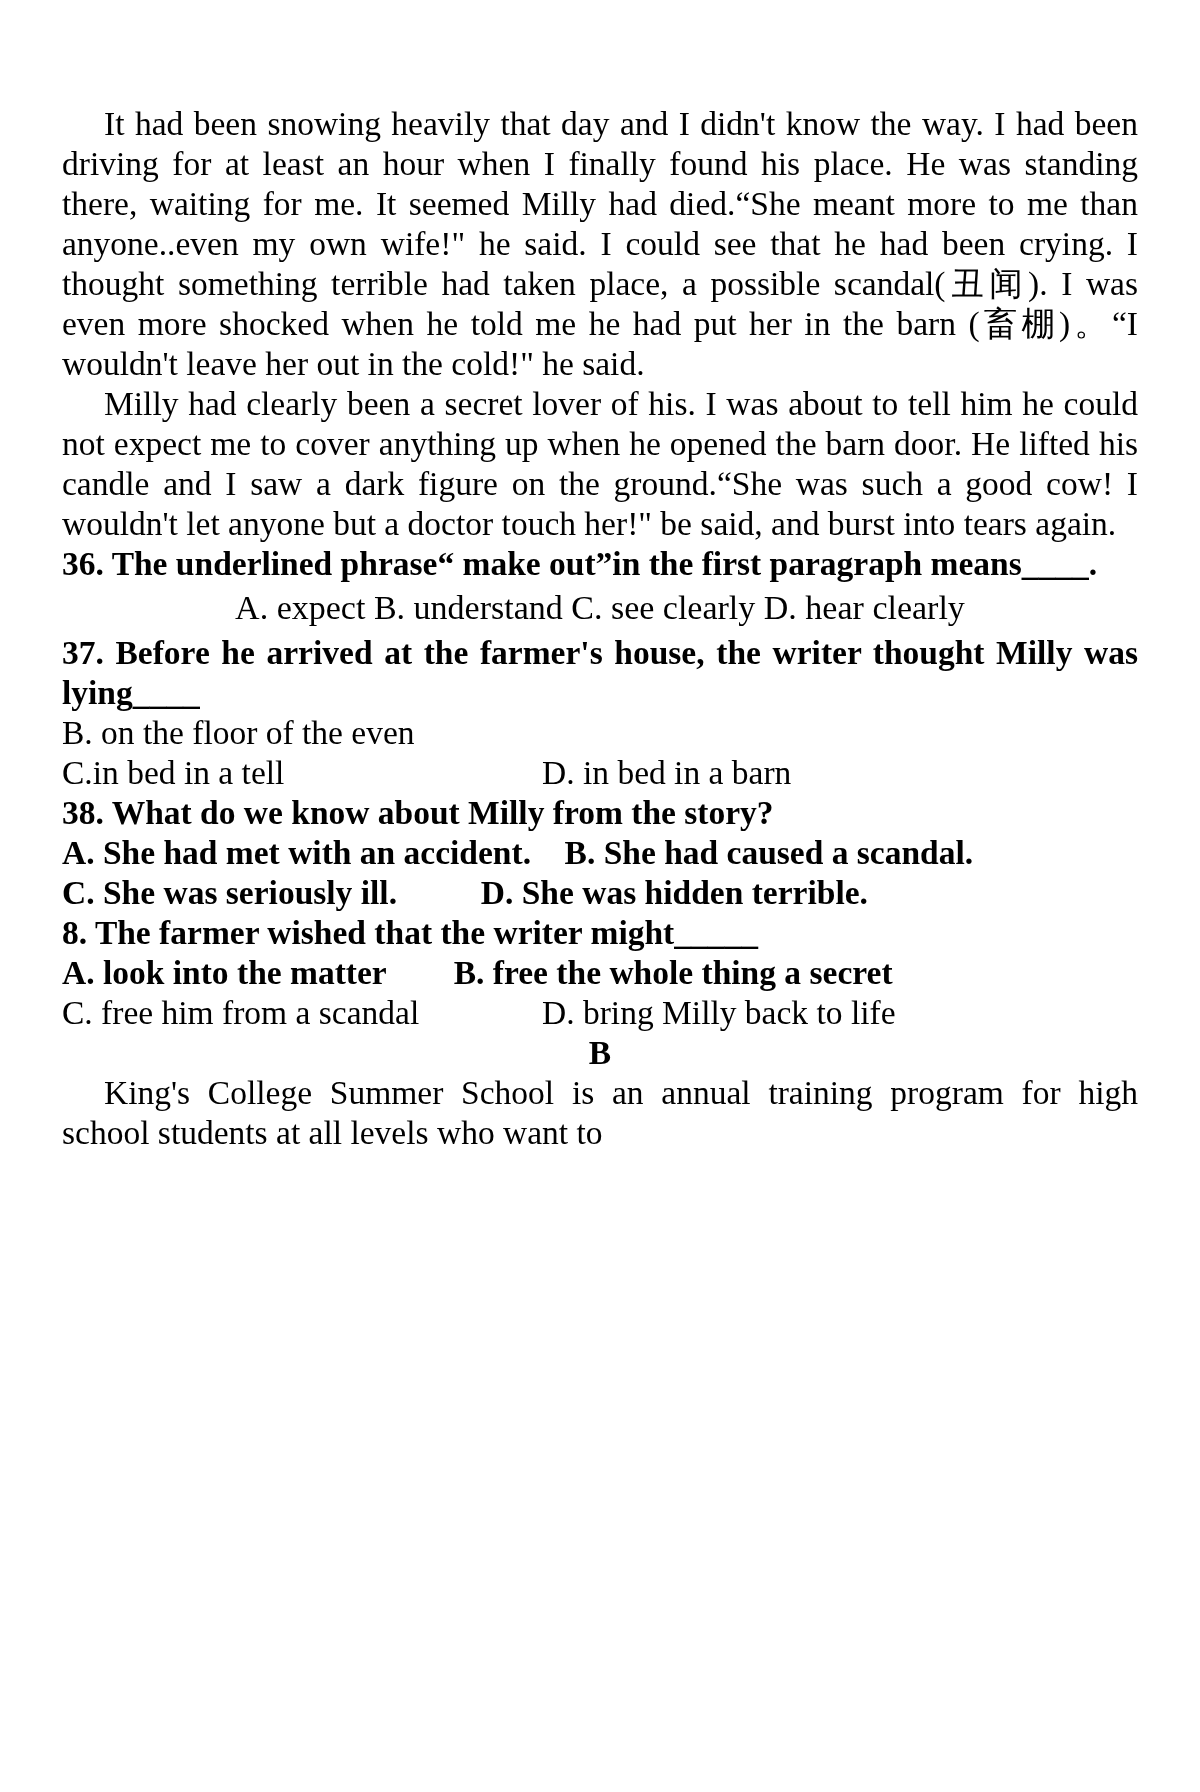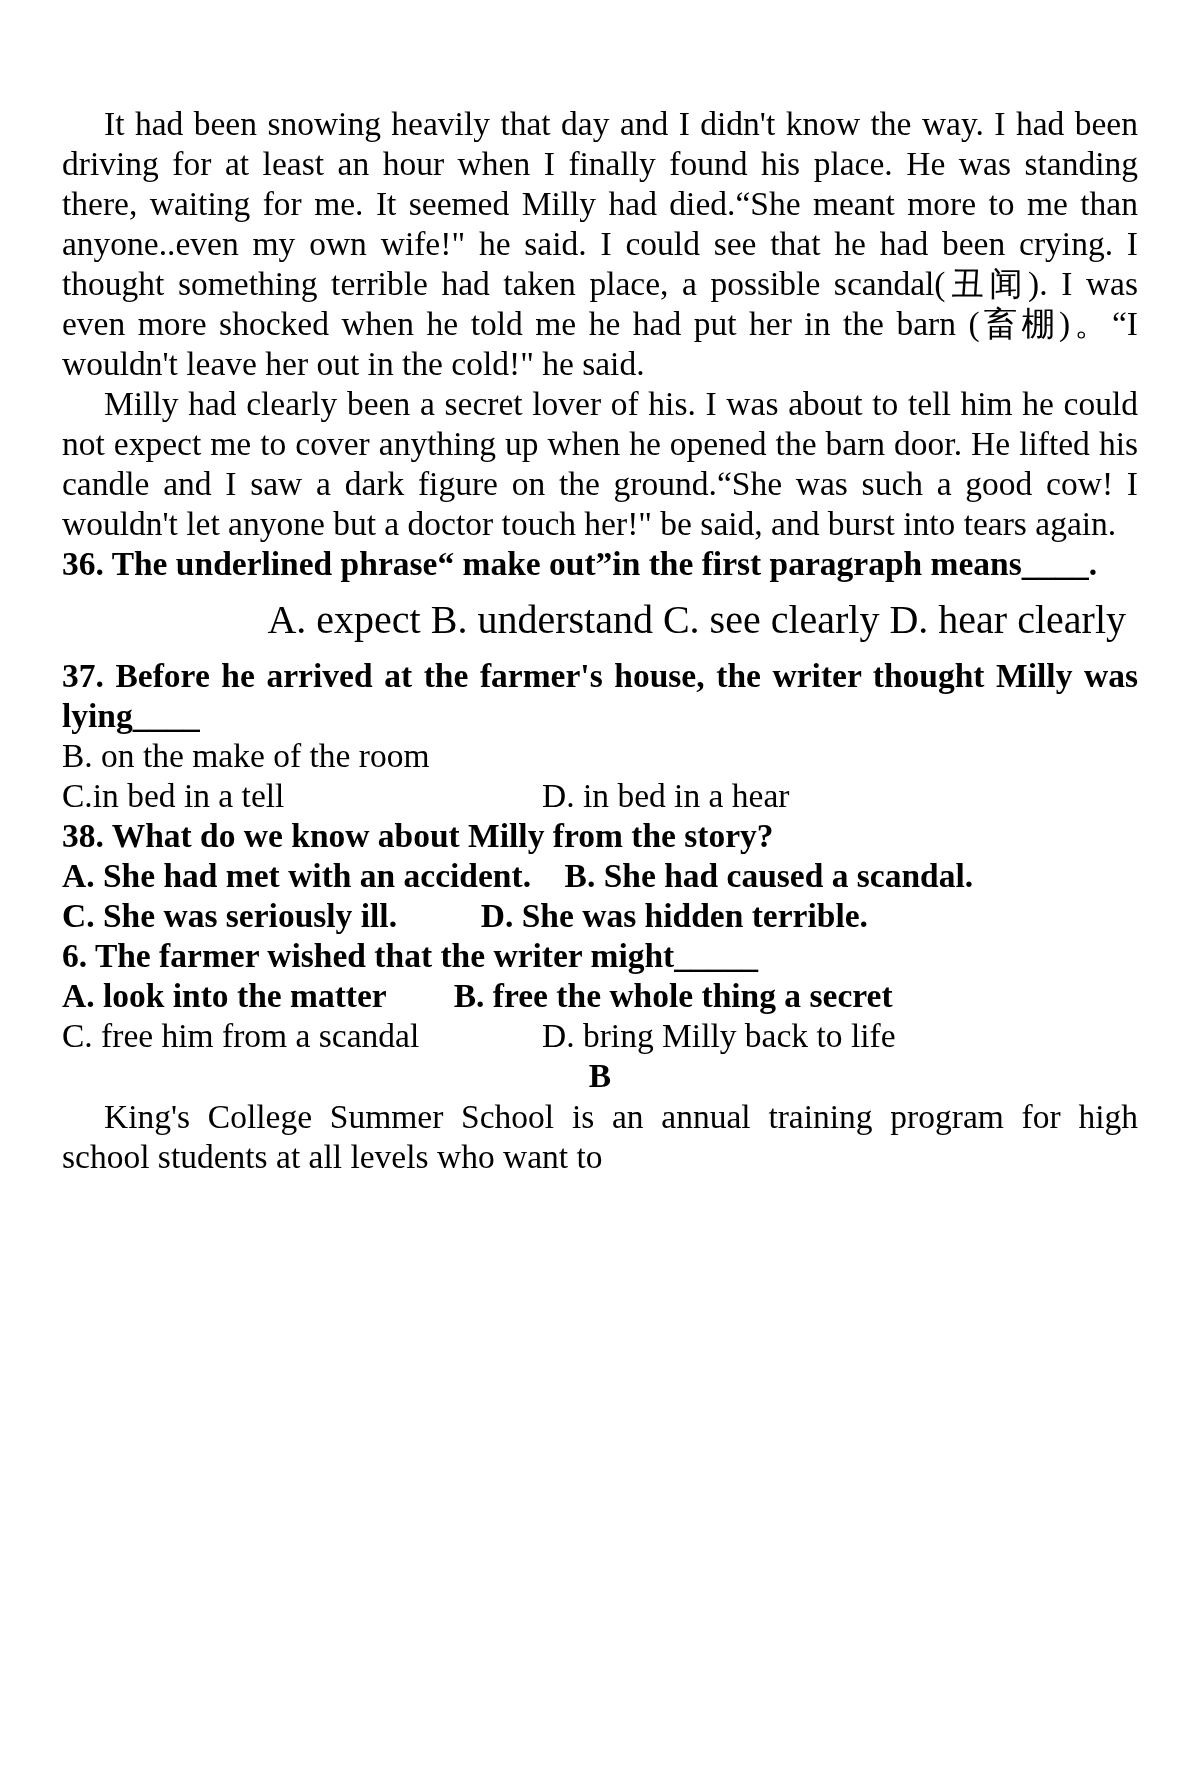--- a/index.html
+++ b/index.html
@@ -34,24 +34,24 @@
     line-height: 1.195;
     text-align: justify;
     text-justify: inter-word;
     margin: 0;
     font-weight: bold;
   }
   .q-line.nojust {
     text-align: left;
   }
   .opts {
-    font-size: 40px;
+    font-size: 34px;
     line-height: 1.195;
-    margin: 12px;
-    text-align: right;
+    margin: 4px;
+    text-align: center;
     white-space: pre-wrap;
   }
   .center-b {
     text-align: center;
     font-size: 33.5px;
     font-weight: bold;
     line-height: 1.195;
     margin: 0;
   }
   .twocol {
@@ -69,32 +69,32 @@
 
   <p class="para indent">It had been snowing heavily that day and I didn't know the way. I had been driving for at least an hour when I finally found his place. He was standing there, waiting for me. It seemed Milly had died.“She meant more to me than anyone..even my own wife!" he said. I could see that he had been crying. I thought something terrible had taken place, a possible scandal(丑闻). I was even more shocked when he told me he had put her in the barn (畜棚)。“I wouldn't leave her out in the cold!" he said.</p>
 
   <p class="para indent">Milly had clearly been a secret lover of his. I was about to tell him he could not expect me to cover anything up when he opened the barn door. He lifted his candle and I saw a dark figure on the ground.“She was such a good cow! I wouldn't let anyone but a doctor touch her!" be said, and burst into tears again.</p>
 
   <p class="q-line">36. The underlined phrase“ make out”in the first paragraph means____.</p>
   <p class="opts">A. expect B. understand C. see clearly D. hear clearly</p>
 
   <p class="q-line">37. Before he arrived at the farmer's house, the writer thought Milly was lying____</p>
   <div class="twocol">
-    <div class="c2">B. on the make of the room</div>
+    <div class="c2">B. on the floor of the even</div>
   </div>
   <div class="twocol">
     <div class="c1">C.in bed in a tell</div>
-    <div class="c2">D. in bed in a hear</div>
+    <div class="c2">D. in bed in a barn</div>
   </div>
 
   <p class="q-line">38. What do we know about Milly from the story?</p>
   <p class="q-line"><span>A. She had met with an accident.</span>&nbsp;&nbsp;&nbsp;&nbsp;<span>B. She had caused a scandal.</span></p>
   <p class="q-line"><span>C. She was seriously ill.</span>&nbsp;&nbsp;&nbsp;&nbsp;&nbsp;&nbsp;&nbsp;&nbsp;&nbsp;&nbsp;<span>D. She was hidden terrible.</span></p>
 
-  <p class="q-line nojust">6. The farmer wished that the writer might_____</p>
+  <p class="q-line nojust">8. The farmer wished that the writer might_____</p>
   <p class="q-line"><span>A. look into the matter</span>&nbsp;&nbsp;&nbsp;&nbsp;&nbsp;&nbsp;&nbsp;&nbsp;<span>B. free the whole thing a secret</span></p>
   <div class="twocol">
     <div class="c1">C. free him from a scandal</div>
     <div class="c2">D. bring Milly back to life</div>
   </div>
 
   <p class="center-b">B</p>
 
   <p class="para indent">King's College Summer School is an annual training program for high school students at all levels who want to</p>
 

